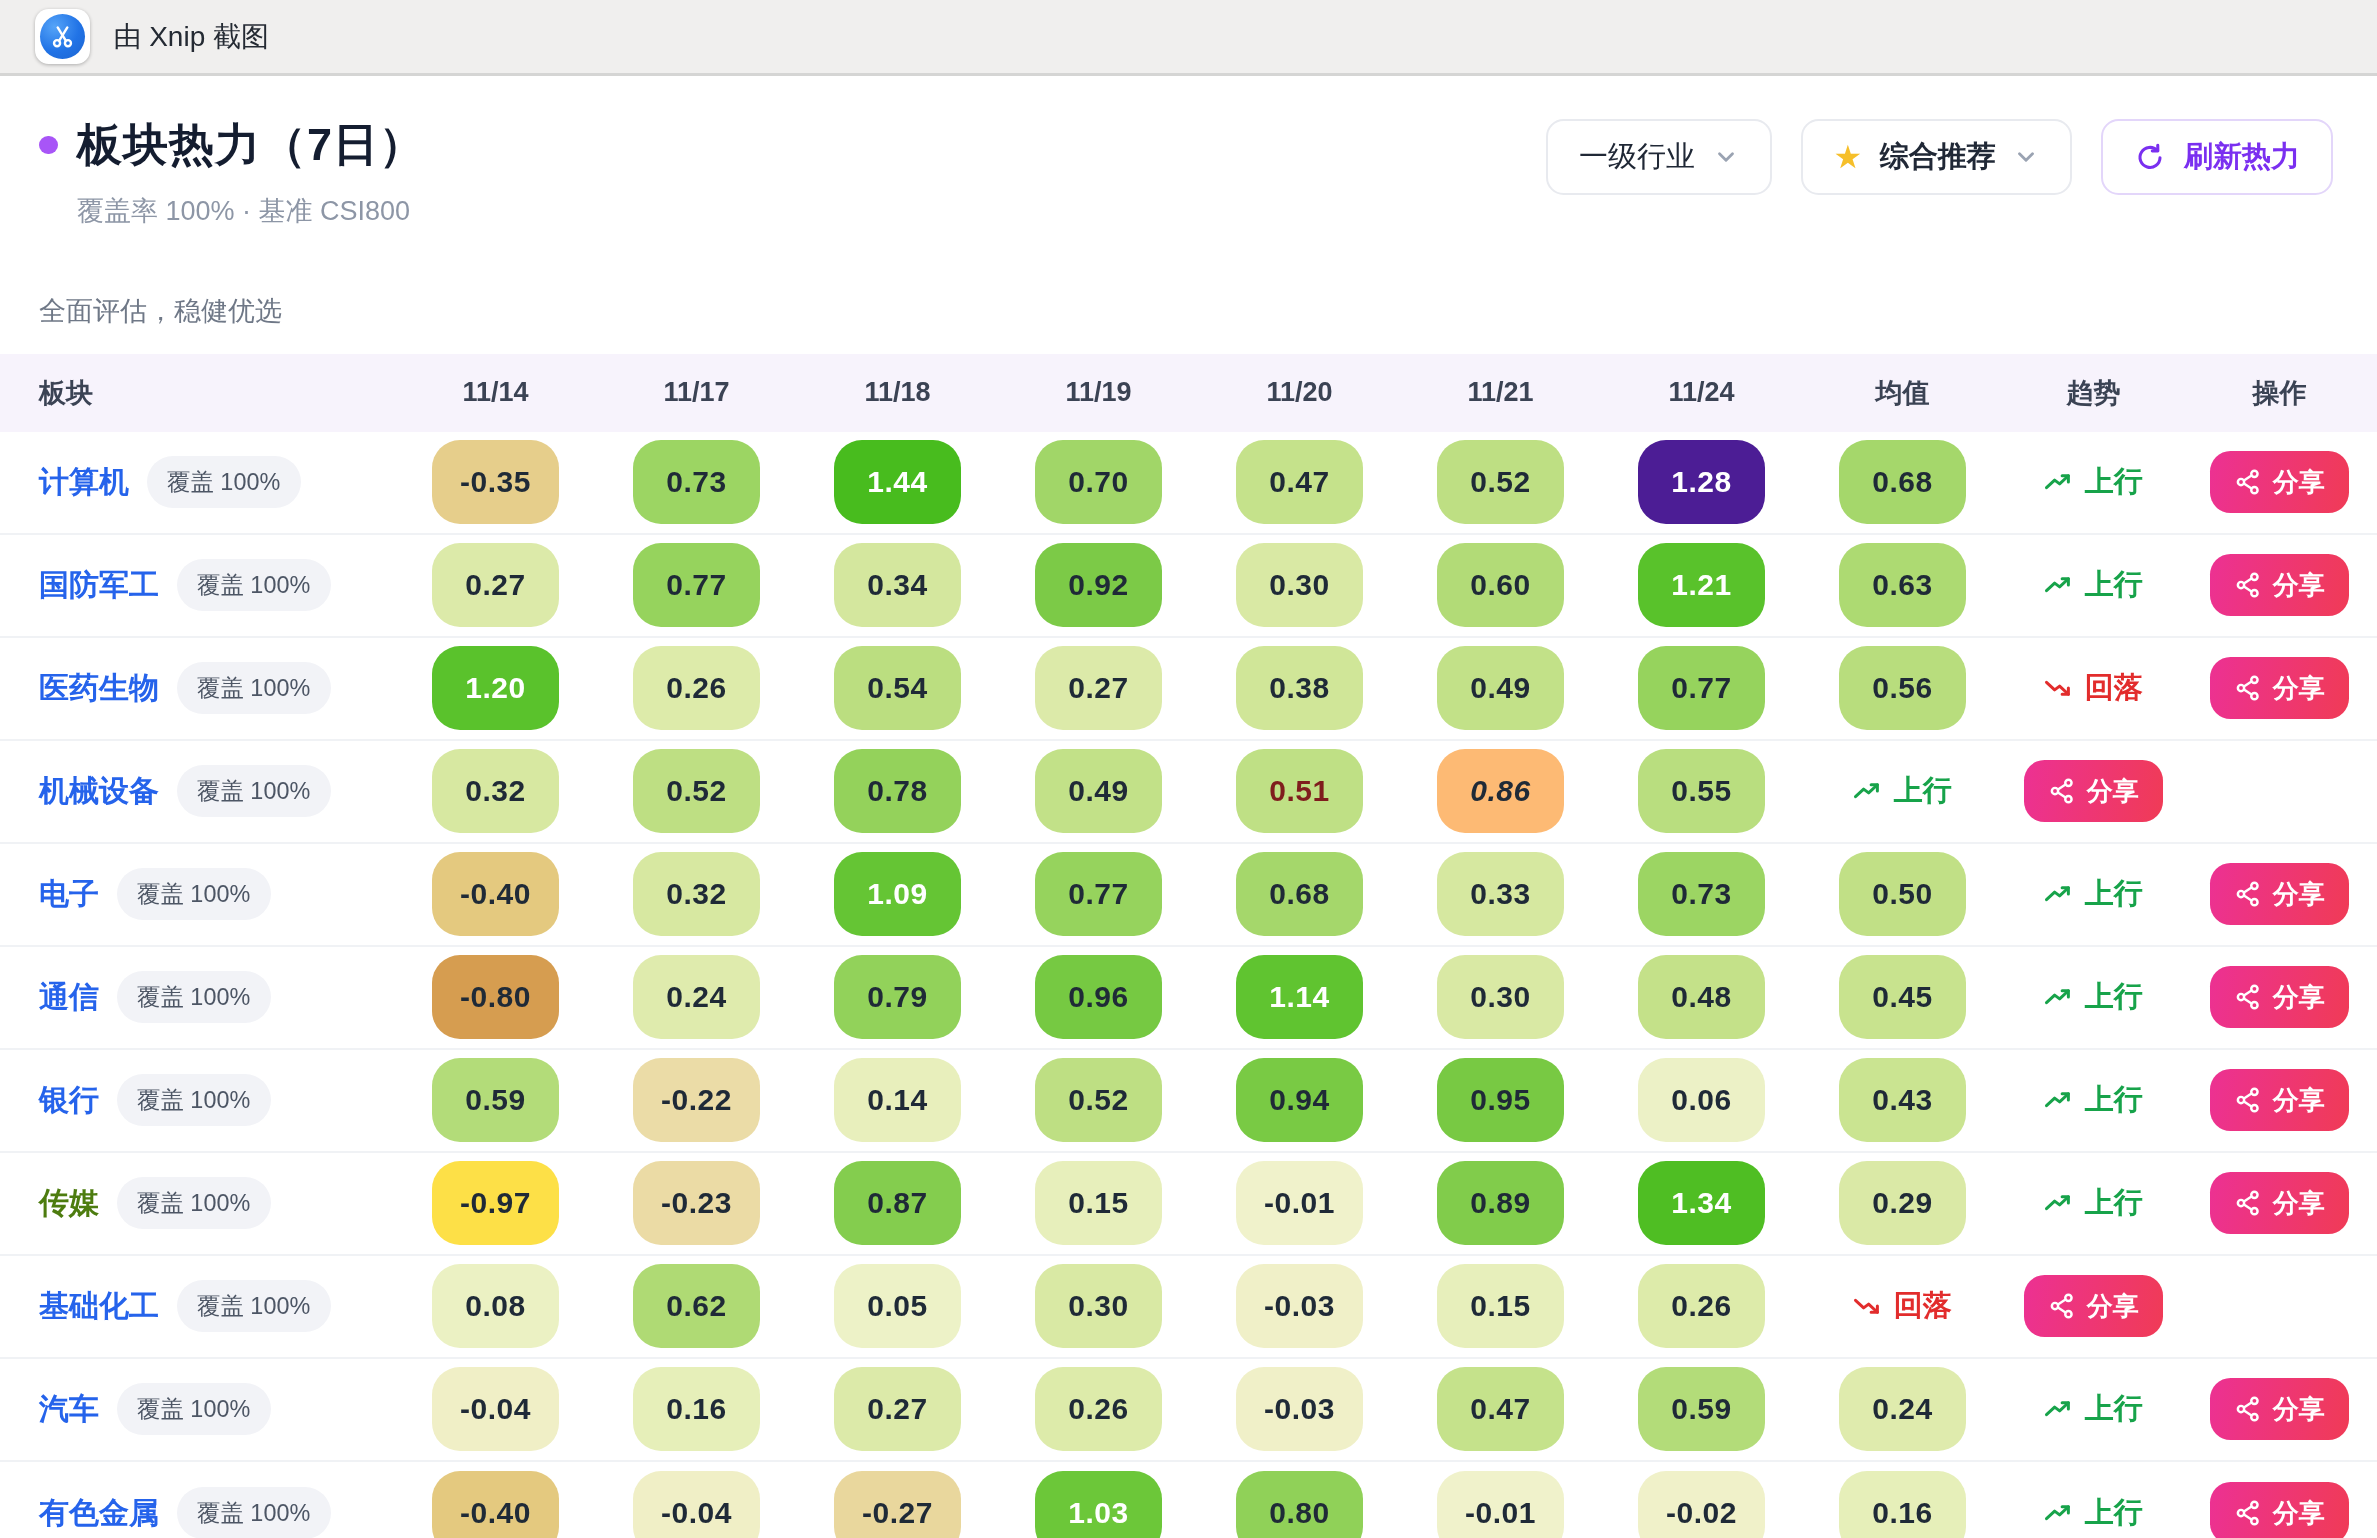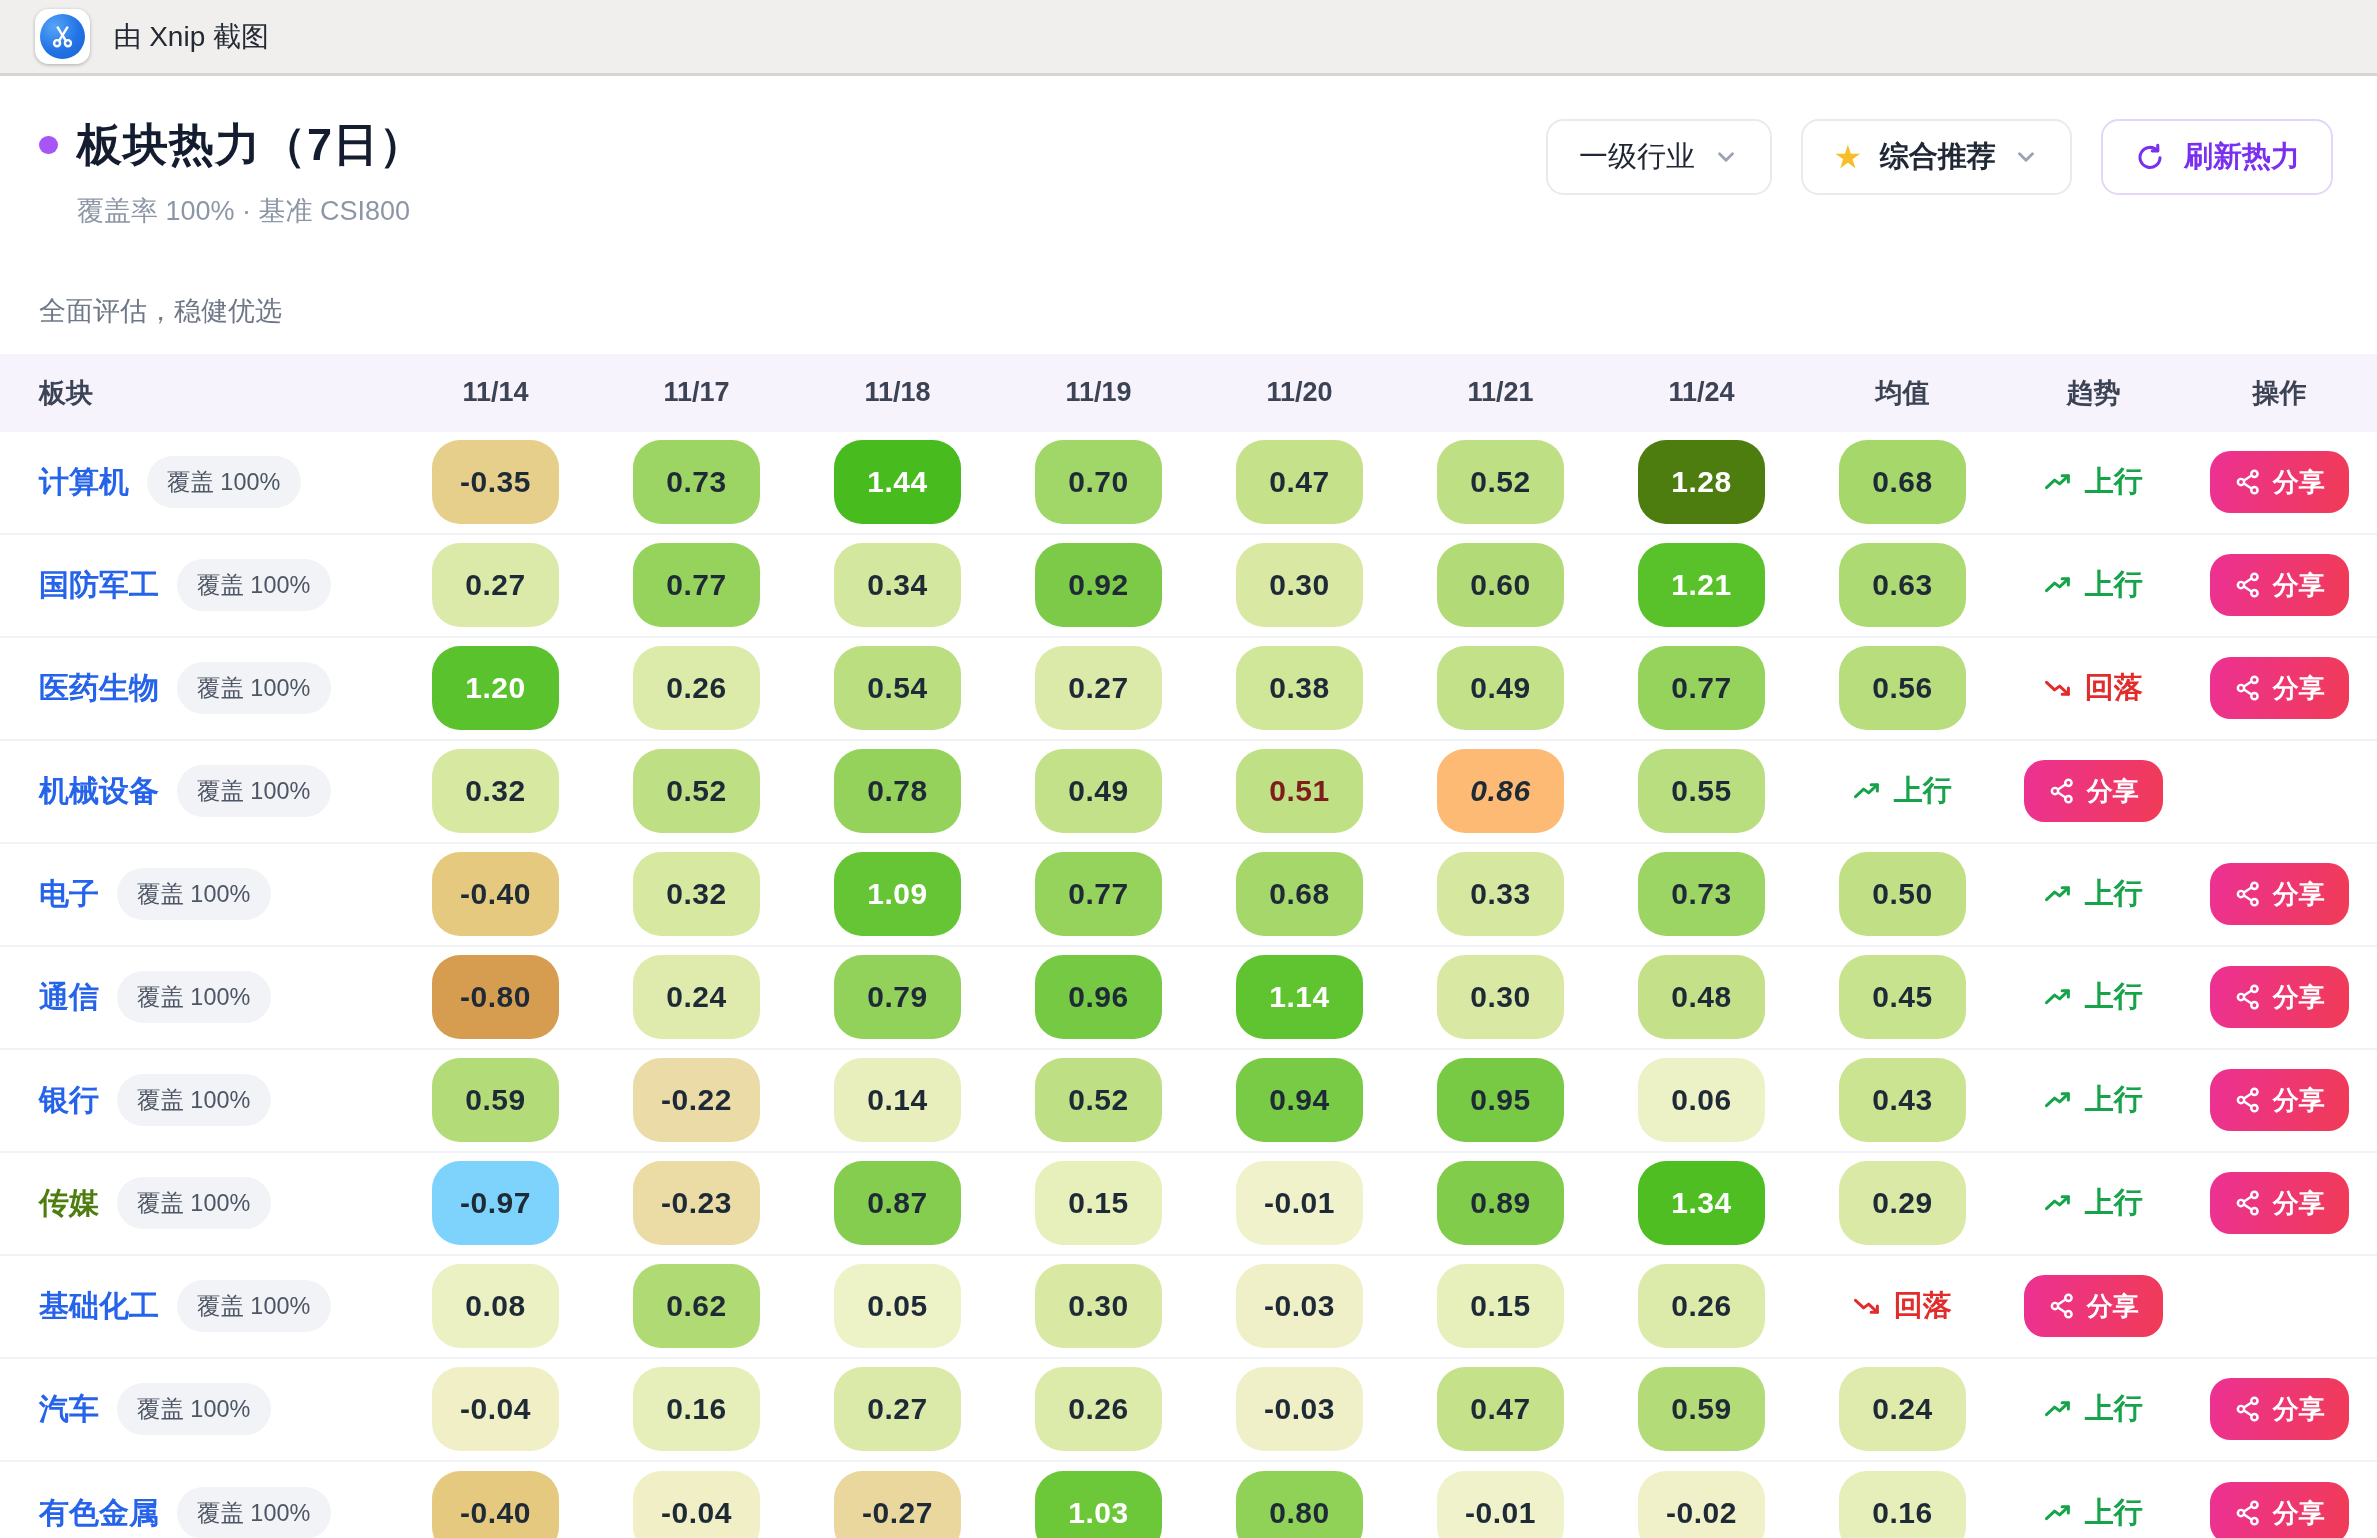--- a/index.html
+++ b/index.html
@@ -178,21 +178,21 @@
         <div class="val-cell">
           <div class="heat-box" style="background: rgb(161, 214, 104); color: rgb(31, 42, 55);">0.70</div>
         </div>
         <div class="val-cell">
           <div class="heat-box" style="background: rgb(197, 226, 139); color: rgb(31, 42, 55);">0.47</div>
         </div>
         <div class="val-cell">
           <div class="heat-box" style="background: rgb(190, 223, 131); color: rgb(31, 42, 55);">0.52</div>
         </div>
         <div class="val-cell">
-          <div class="heat-box" style="background: #4d7c0f; color: rgb(255, 255, 255);">1.28</div>
+          <div class="heat-box" style="background: #4c1d95; color: rgb(255, 255, 255);">1.28</div>
         </div>
         <div class="val-cell">
           <div class="heat-box" style="background: rgb(165, 215, 107); color: rgb(31, 42, 55);">0.68</div>
         </div>
         <div class="trend-cell" style="color: rgb(23, 163, 74);">
           <svg viewBox="0 0 24 24" width="30" height="30" fill="none" stroke="currentColor" stroke-width="2.4" stroke-linecap="round" stroke-linejoin="round">
             <polyline points="2,16.5 8.5,10.5 12.5,13.5 19.5,7"></polyline>
             <polyline points="14.5,7 19.5,7 19.5,12"></polyline>
           </svg>
           <span>上行</span>
@@ -500,21 +500,21 @@
             <span>分享</span>
           </button>
         </div>
       </div>
       <div class="trow">
         <div class="sector-cell">
           <a class="sector-link" style="color: #4d7c0f;">传媒</a>
           <span class="coverage-badge">覆盖 100%</span>
         </div>
         <div class="val-cell">
-          <div class="heat-box" style="background: #7dd3fc; color: rgb(31, 42, 55); text-align: right;">-0.97</div>
+          <div class="heat-box" style="background: #fde047; color: rgb(31, 42, 55); text-align: right;">-0.97</div>
         </div>
         <div class="val-cell">
           <div class="heat-box" style="background: rgb(235, 219, 165); color: rgb(31, 42, 55);">-0.23</div>
         </div>
         <div class="val-cell">
           <div class="heat-box" style="background: rgb(132, 205, 78); color: rgb(31, 42, 55);">0.87</div>
         </div>
         <div class="val-cell">
           <div class="heat-box" style="background: rgb(231, 239, 187); color: rgb(31, 42, 55);">0.15</div>
         </div>

